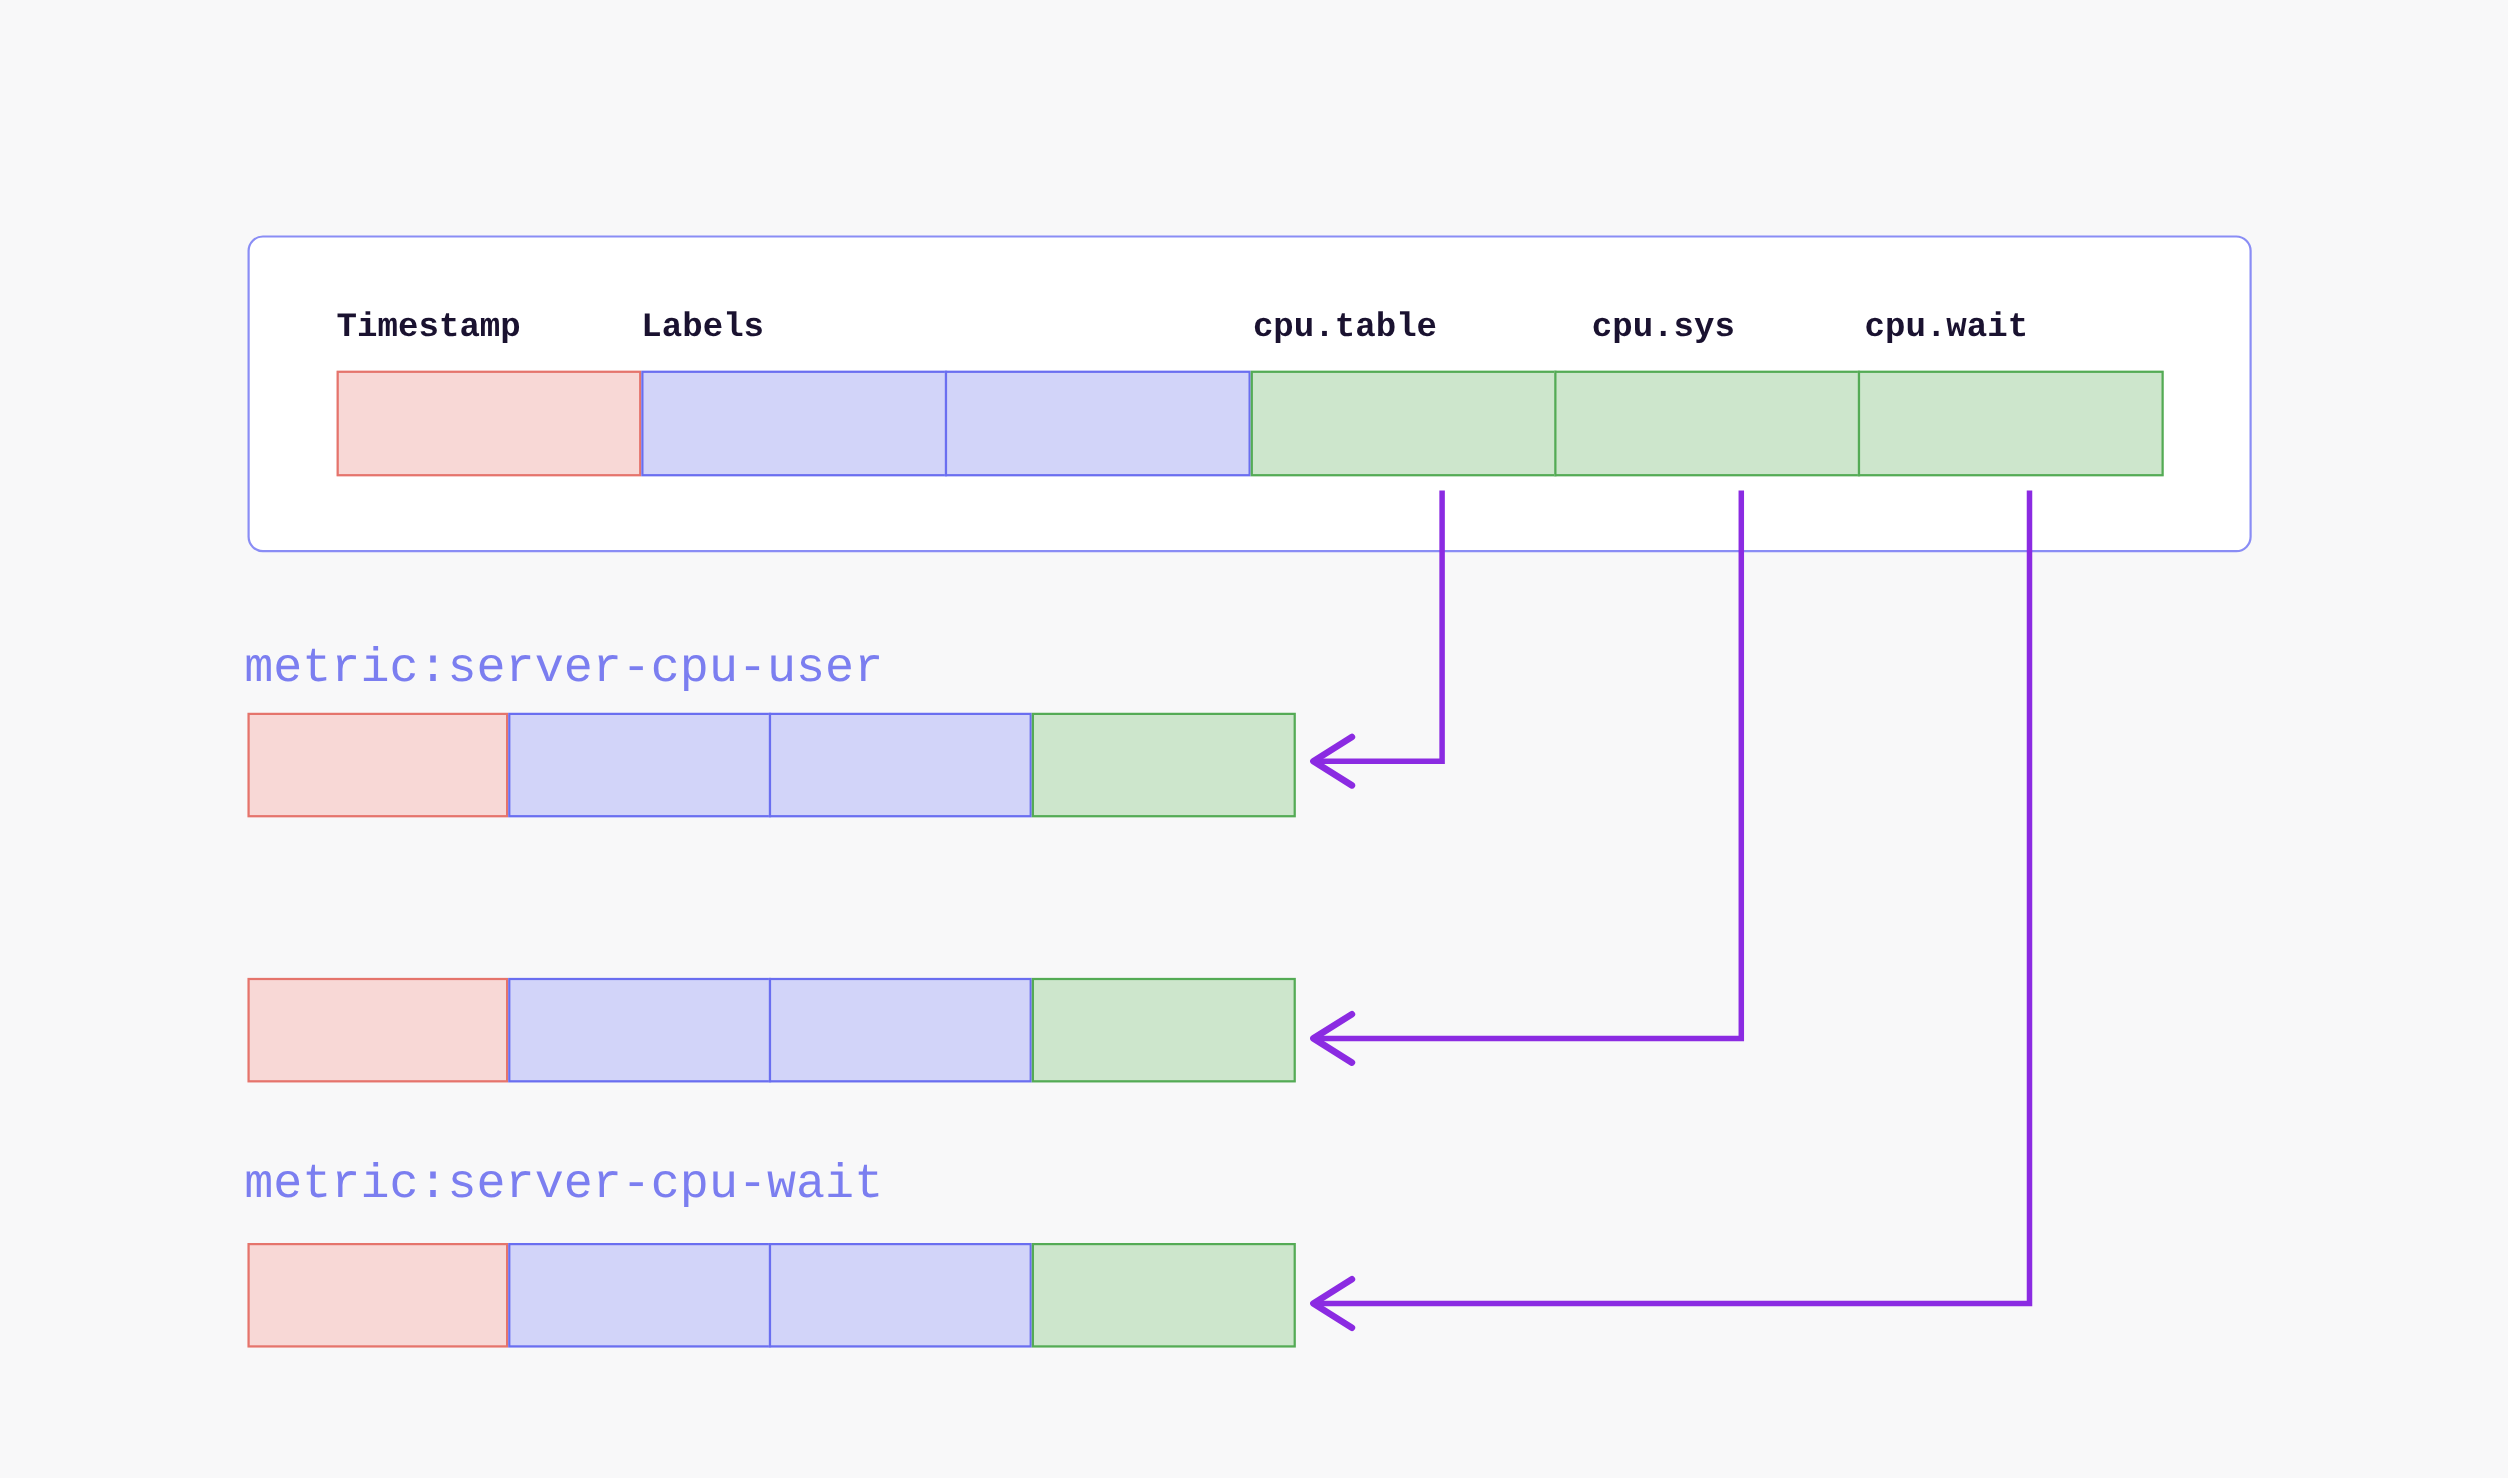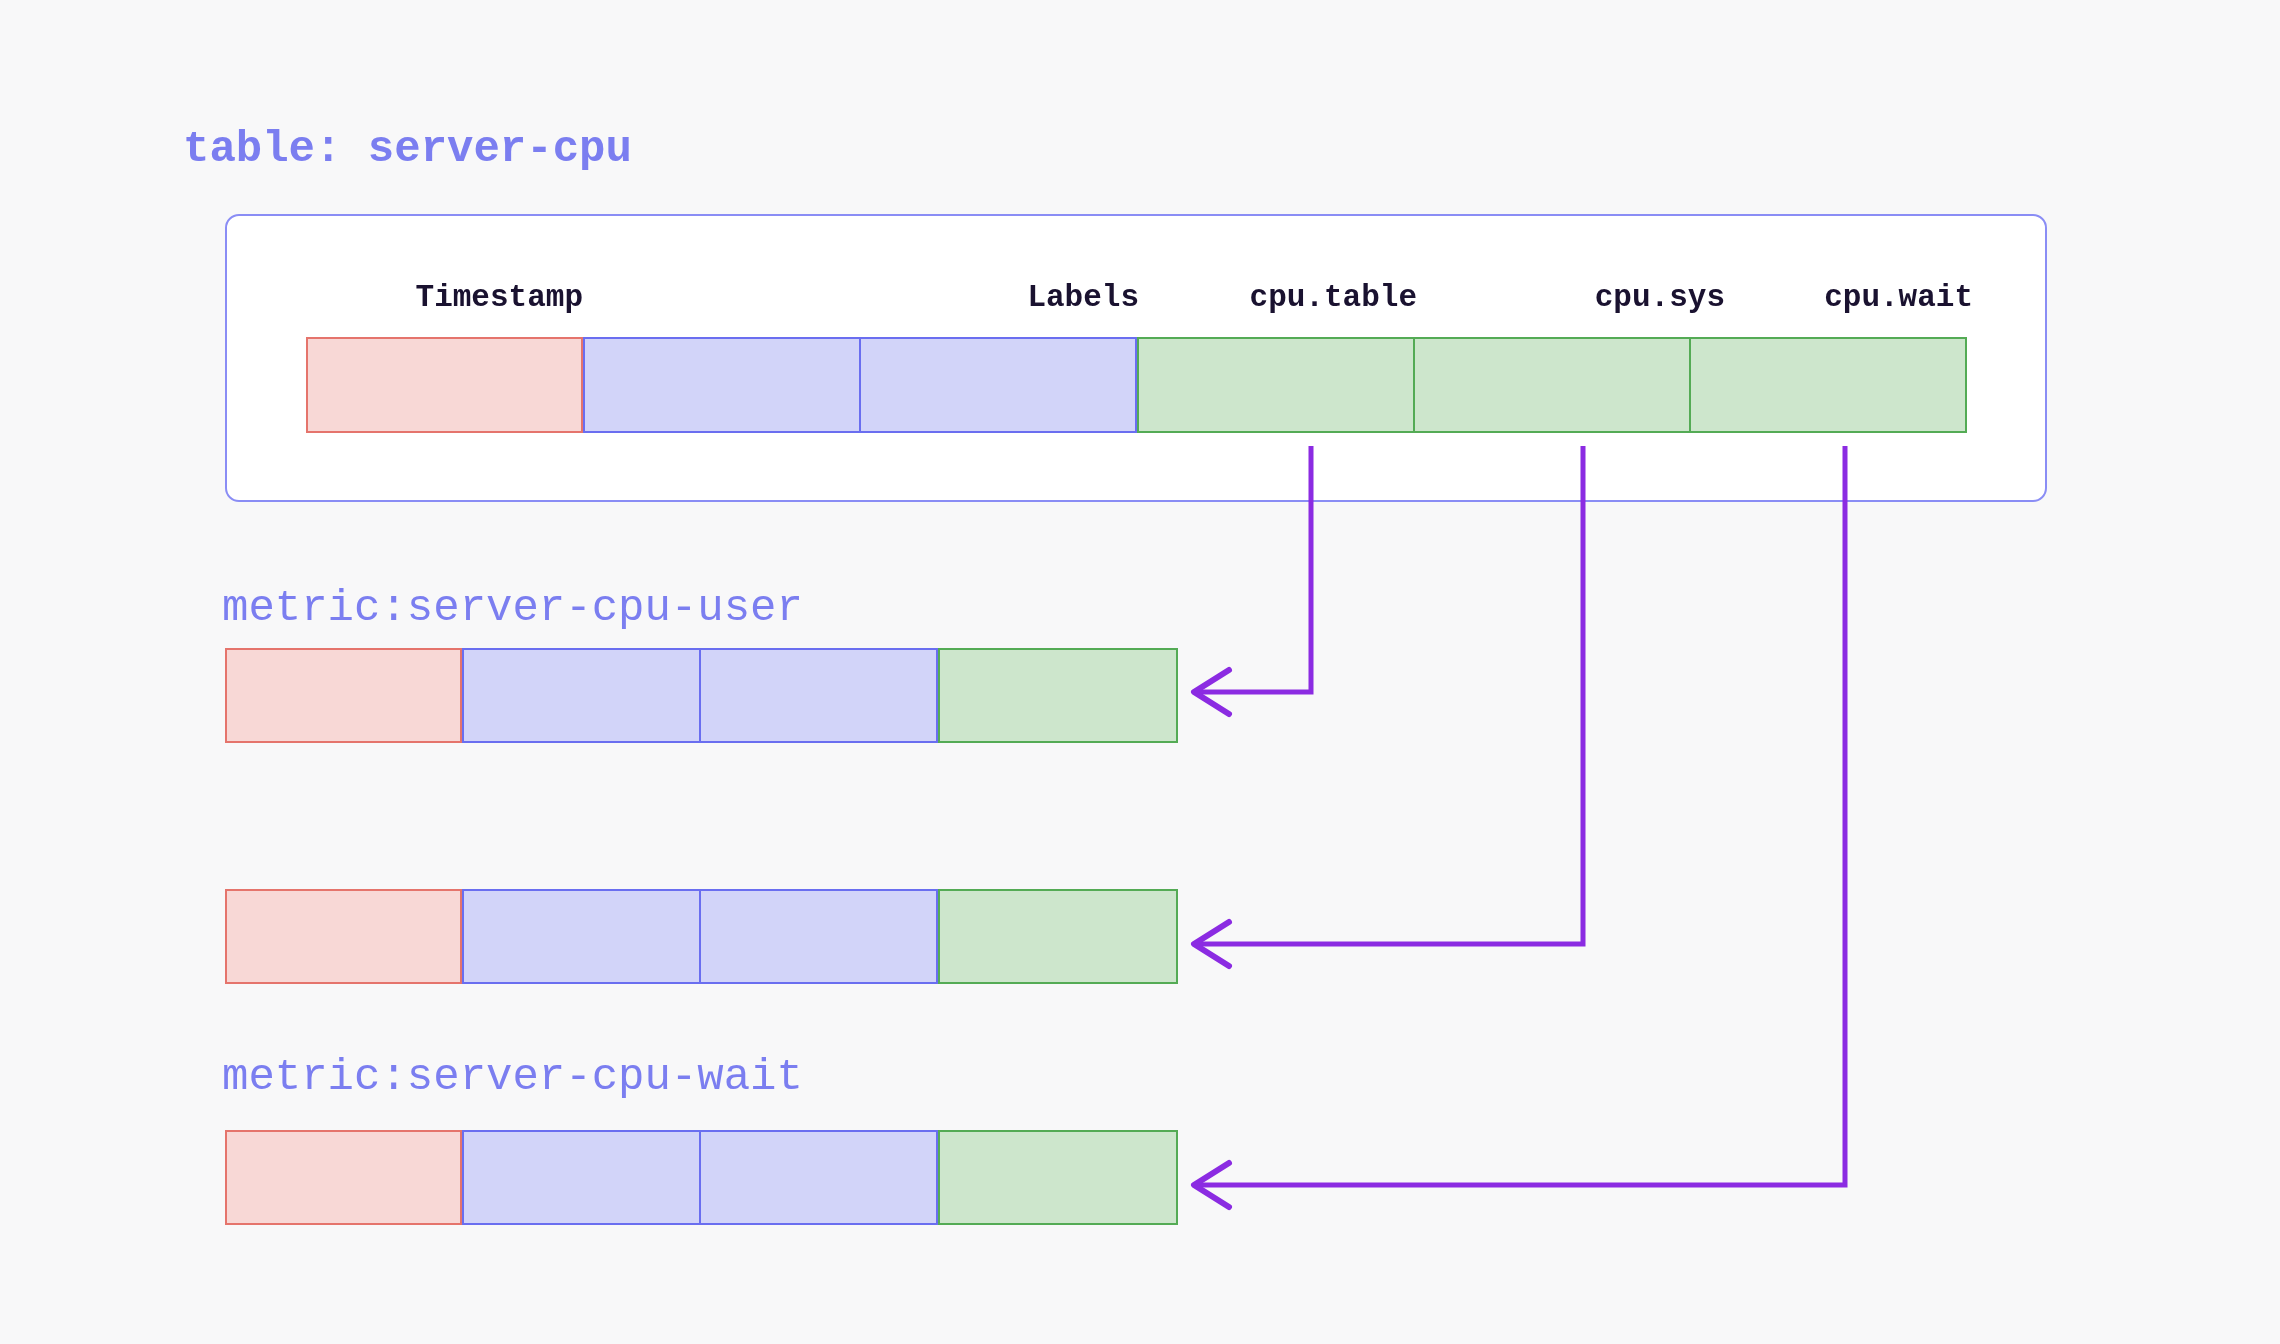--- a/index.html
+++ b/index.html
@@ -45,21 +45,21 @@
     height: 288px;
     background: var(--box-bg);
     border: 2px solid var(--box-border);
     border-radius: 14px;
   }
   .col-header {
     position: absolute;
     top: 280px;
     height: 36px;
     line-height: 36px;
-    text-align: right;
+    text-align: left;
     font-size: 31px;
     font-weight: 700;
     color: var(--header-text);
     white-space: pre;
   }
   .hdr-timestamp { left: 306px;  width: 277px; }
   .hdr-labels    { left: 583px;  width: 556px; }
   .hdr-cpu-user  { left: 1139px; width: 278px; }
   .hdr-cpu-sys   { left: 1447px; width: 278px; }
   .hdr-cpu-wait  { left: 1695px; width: 278px; }
@@ -121,21 +121,20 @@
     stroke-width: 6;
     stroke-linecap: round;
     stroke-linejoin: round;
   }
 </style>
 </head>
 <body>
 
 <div class="canvas">
 
-  <div class="diagram-title">table: server-cpu</div>
 
   <div class="table-box"></div>
 
   <div class="col-header hdr-timestamp">Timestamp</div>
   <div class="col-header hdr-labels">Labels</div>
   <div class="col-header hdr-cpu-user">cpu.table</div>
   <div class="col-header hdr-cpu-sys">cpu.sys</div>
   <div class="col-header hdr-cpu-wait">cpu.wait</div>
 
   <div class="cell-row row-table">

